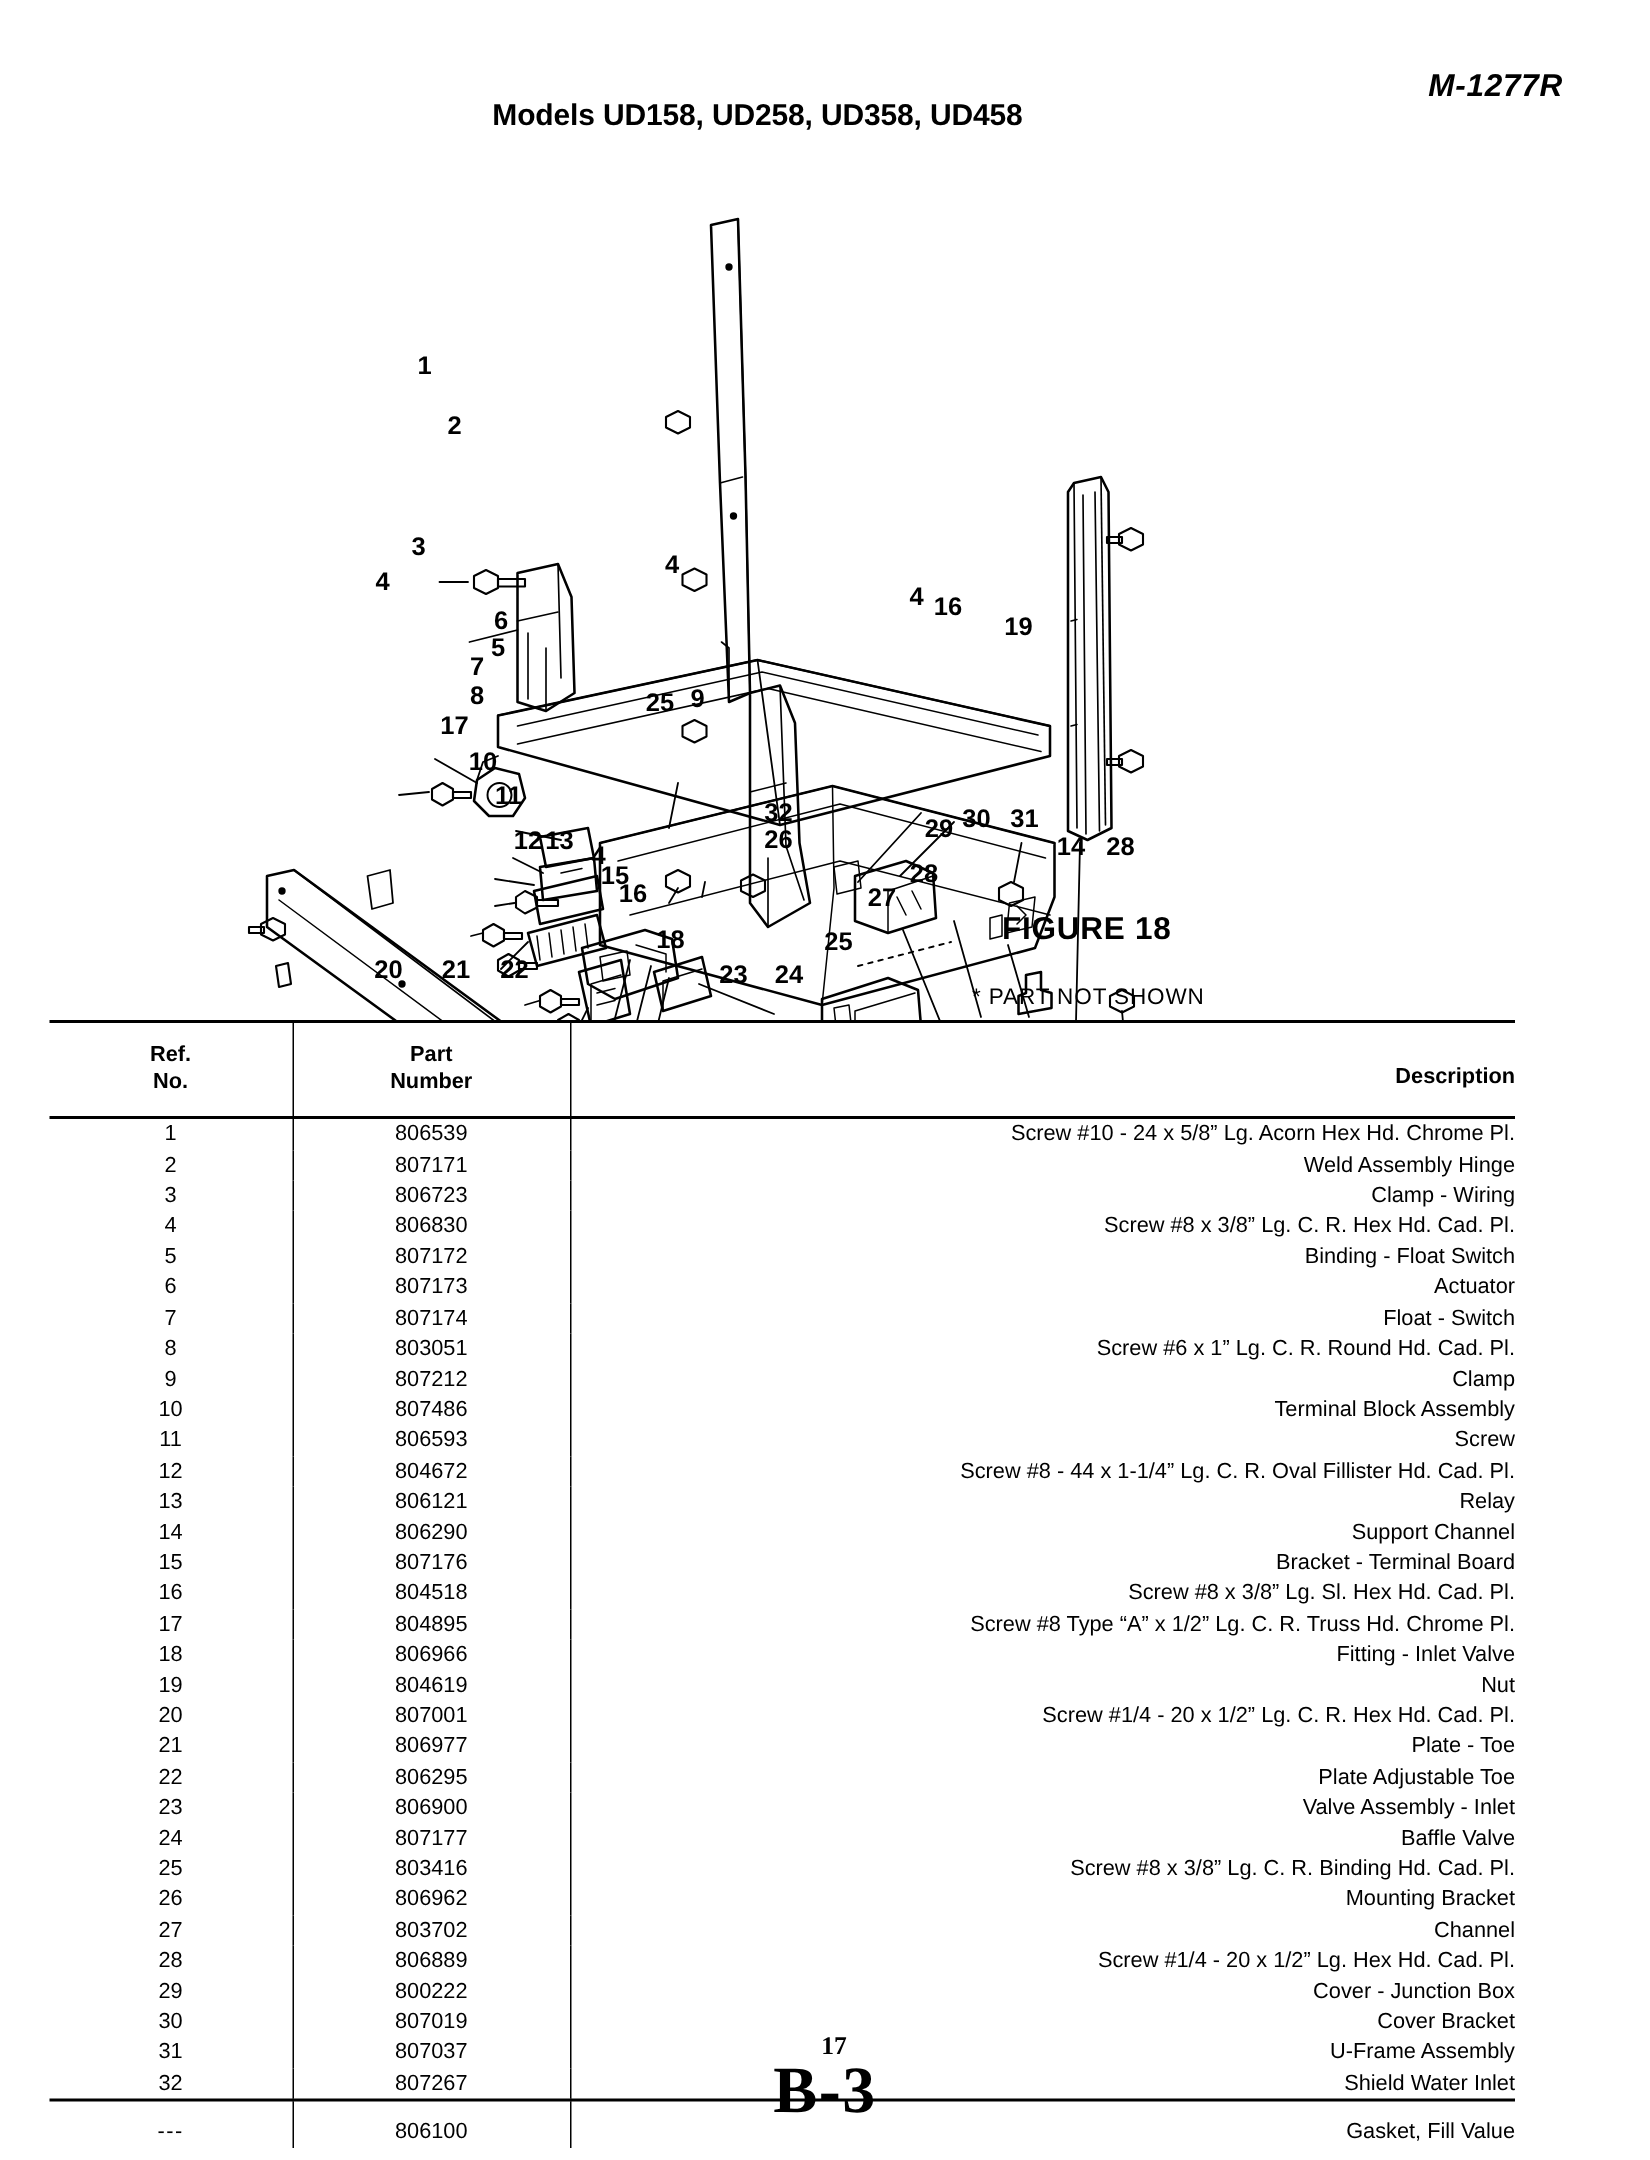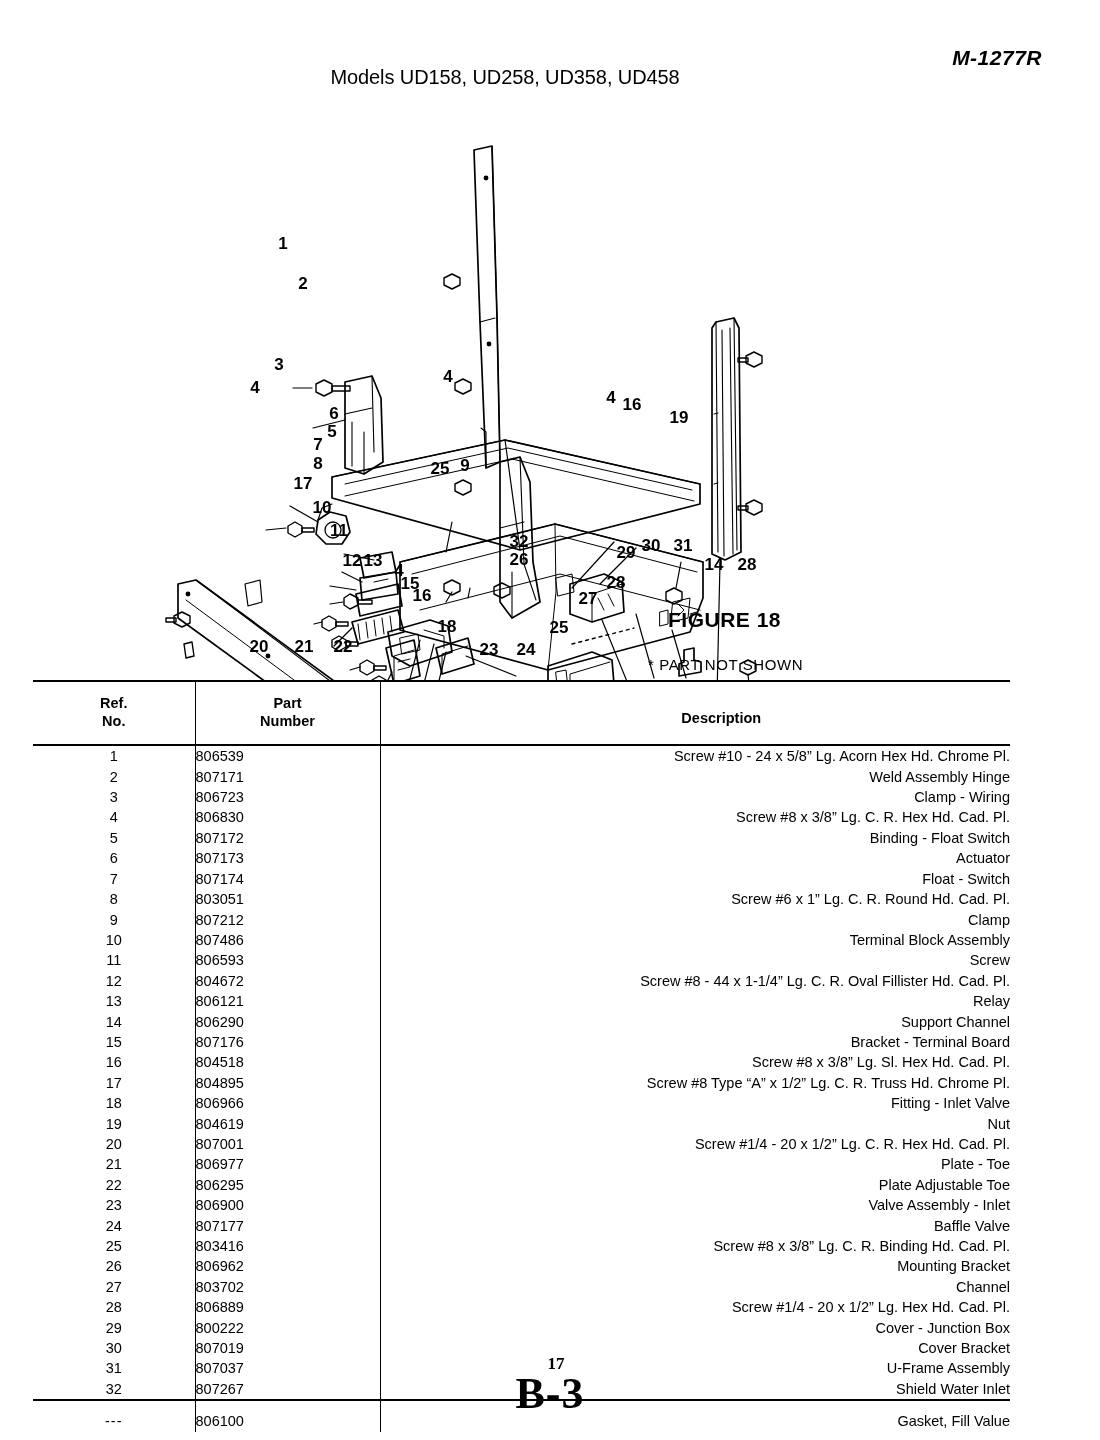--- a/index.html
+++ b/index.html
@@ -40,21 +40,21 @@
     text-align: center;
   }
   #section-title {
     font-size: 24px;
     font-weight: bold;
     letter-spacing: -0.2px;
     line-height: 1.15;
   }
   #models-line {
     font-size: 20px;
-    font-weight: normal;
+    font-weight: bold;
     margin-top: 8px;
     letter-spacing: -0.1px;
   }
 
   
   #figure-area {
     position: absolute;
     left: 0;
     top: 132px;
     width: 1100px;
@@ -100,37 +100,37 @@
     font-size: 14.5px;
     font-weight: bold;
     padding: 0;
     vertical-align: top;
   }
   .thead-inner {
     padding: 12px 0 14px 0;
     line-height: 1.25;
   }
   th.h-ref .thead-inner, th.h-part .thead-inner { text-align: center; }
-  th.h-desc .thead-inner { text-align: center; padding-left: 52px; padding-top: 27px; }
+  th.h-desc .thead-inner { text-align: right; padding-left: 52px; padding-top: 27px; }
 
   .rule-top    { border-top: 2.5px solid #000; }
   .rule-mid    { border-bottom: 2.5px solid #000; margin-top: 24px; }
   .rule-bottom { border-top: 2.5px solid #000; }
 
   td.v-div, th.v-div { border-right: 1.6px solid #000; }
 
   table.parts tbody td {
     font-size: 14.5px;
     padding: 0;
     line-height: 20.4px;
     height: 20.4px;
     vertical-align: middle;
   }
   td.ref  { text-align: center; }
-  td.part { text-align: left; }
+  td.part { text-align: center; }
   td.desc { text-align: right; padding-left: 88px; white-space: nowrap; }
 
   tbody tr.gasket td.ref  { letter-spacing: 1px; }
   tbody tr.gasket td      { padding-top: 10px; }
   tbody tr.gasket td.desc { }
 
   
   #page-footer {
     position: absolute;
     left: 0;

